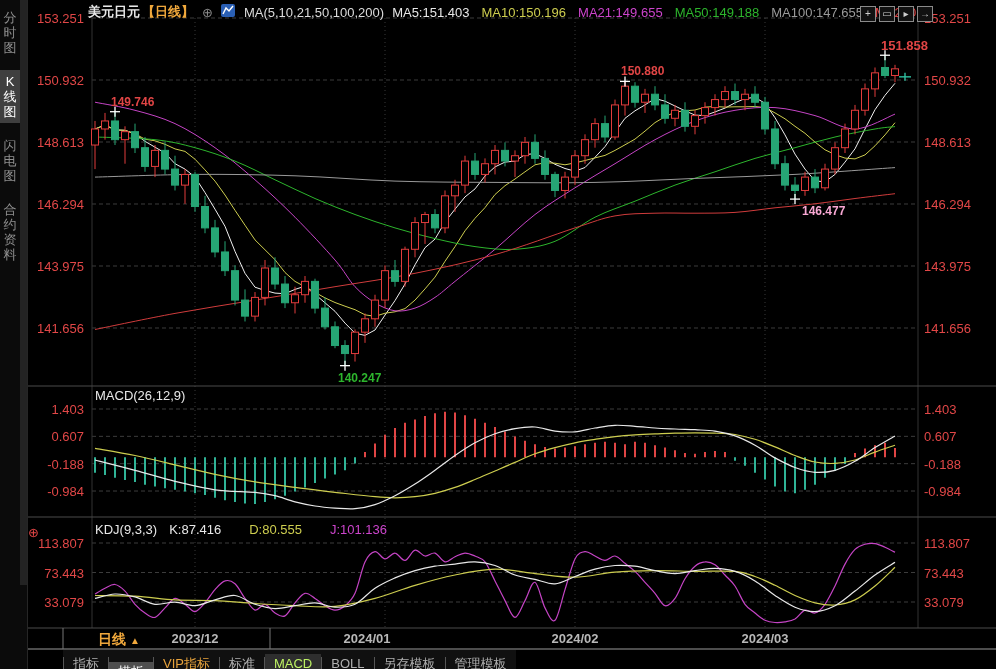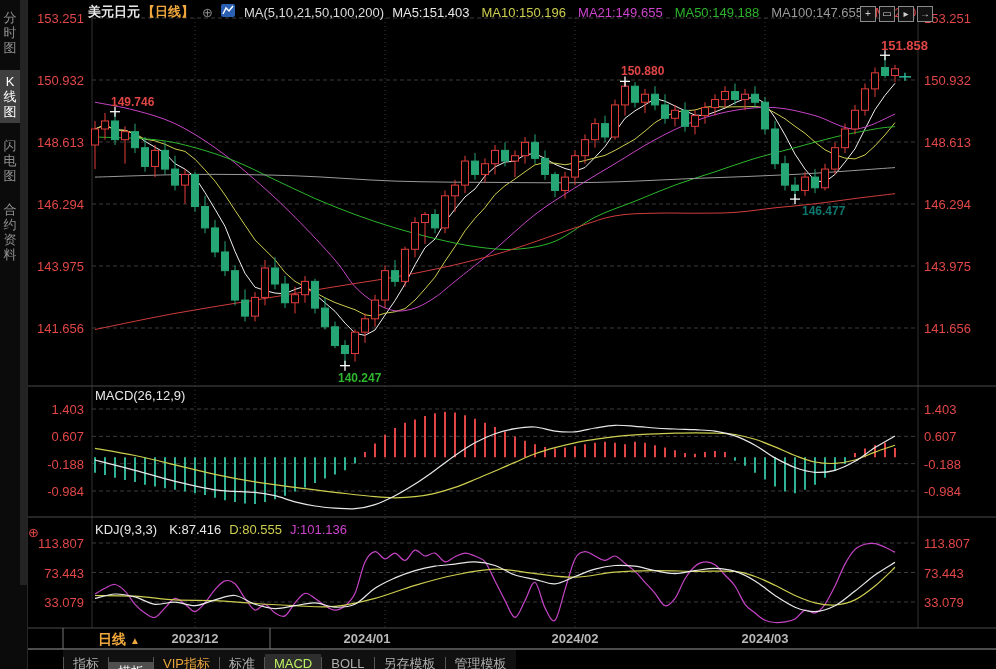--- a/index.html
+++ b/index.html
@@ -388,21 +388,21 @@
       <div class="tbtn">→</div>
     </div>
 
   <div class="panel-header" id="macd-header" style="left:95px;top:388px;">
     <span style="color:#e8e8e8">MACD(26,12,9)</span>
   </div>
 
   <span id="kdj-gear">⊕</span>
   <div class="panel-header" id="kdj-header" style="left:95px;top:522px;">
     <span style="color:#e8e8e8">KDJ(9,3,3)</span>
-    <span id="kdj-items" style="display:flex;gap:8px">
+    <span id="kdj-items" style="display:flex;gap:28px">
         <span style="color: rgb(232, 232, 232);">K:87.416</span>
         <span style="color: rgb(205, 205, 79);">D:80.555</span>
         <span style="color: rgb(204, 68, 204);">J:101.136</span>
       </span>
   </div>
 
   <div id="labels">
       <span class="lbl left" style="top: 11px;">153.251</span>
       <span class="lbl right" style="top: 11px;">153.251</span>
       <span class="lbl left" style="top: 72.9985px;">150.932</span>
@@ -429,21 +429,21 @@
       <span class="lbl right" style="top: 565.502px;">73.443</span>
       <span class="lbl left" style="top: 595.004px;">33.079</span>
       <span class="lbl right" style="top: 595.004px;">33.079</span>
       <span class="datelbl" style="left: 195px;">2023/12</span>
       <span class="datelbl" style="left: 367px;">2024/01</span>
       <span class="datelbl" style="left: 575px;">2024/02</span>
       <span class="datelbl" style="left: 765px;">2024/03</span>
       <span class="anno" style="color: rgb(224, 69, 69); left: 111px; top: 94.7062px;">149.746</span>
       <span class="anno" style="color: rgb(45, 181, 45); left: 338px; top: 370.662px;">140.247</span>
       <span class="anno" style="color: rgb(224, 69, 69); left: 621px; top: 64.3887px;">150.880</span>
-      <span class="anno" style="color: #0f766e; left: 802px; top: 204.103px;">146.477</span>
+      <span class="anno" style="color: #f9a8d4; left: 802px; top: 204.103px;">146.477</span>
       <span class="anno" style="color: rgb(224, 69, 69); left: 881px; top: 38.2419px; font-size: 13px;">151.858</span>
     </div>
 
   <div id="period">
     <span>日线</span>
     <span class="arr">▲</span>
   </div>
 
   <div id="tabs">
       <div class="tabsep"></div>

